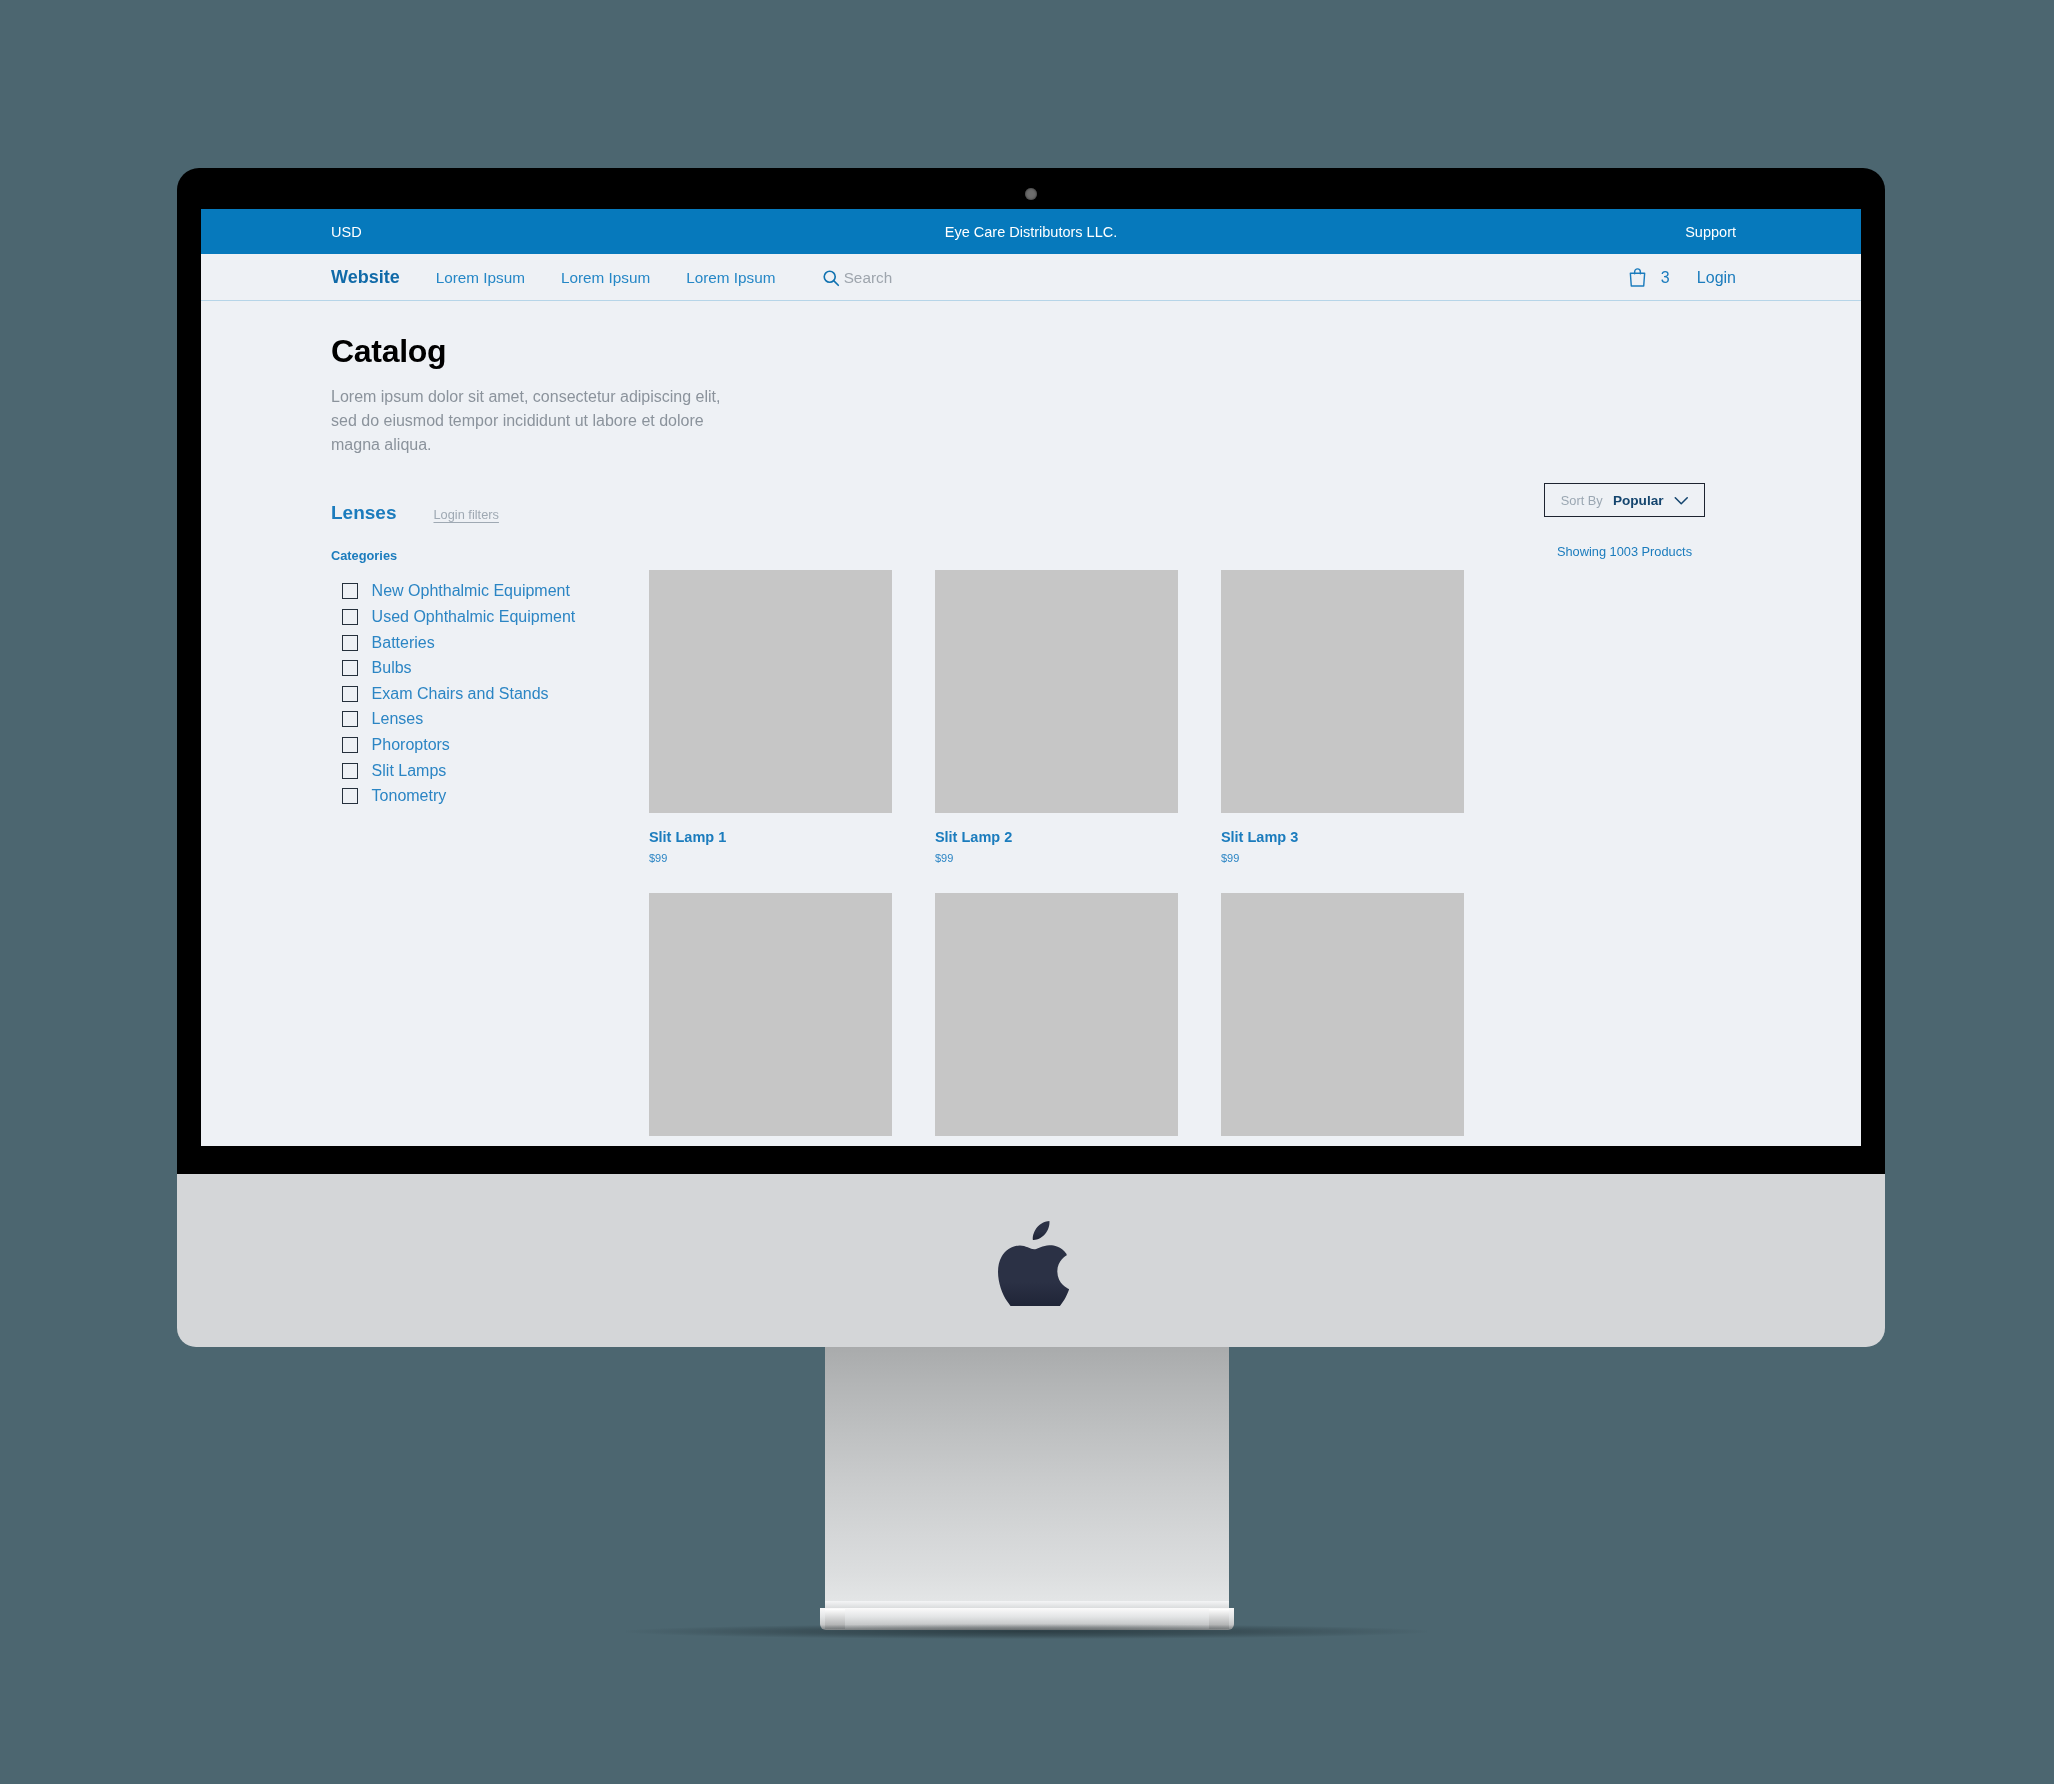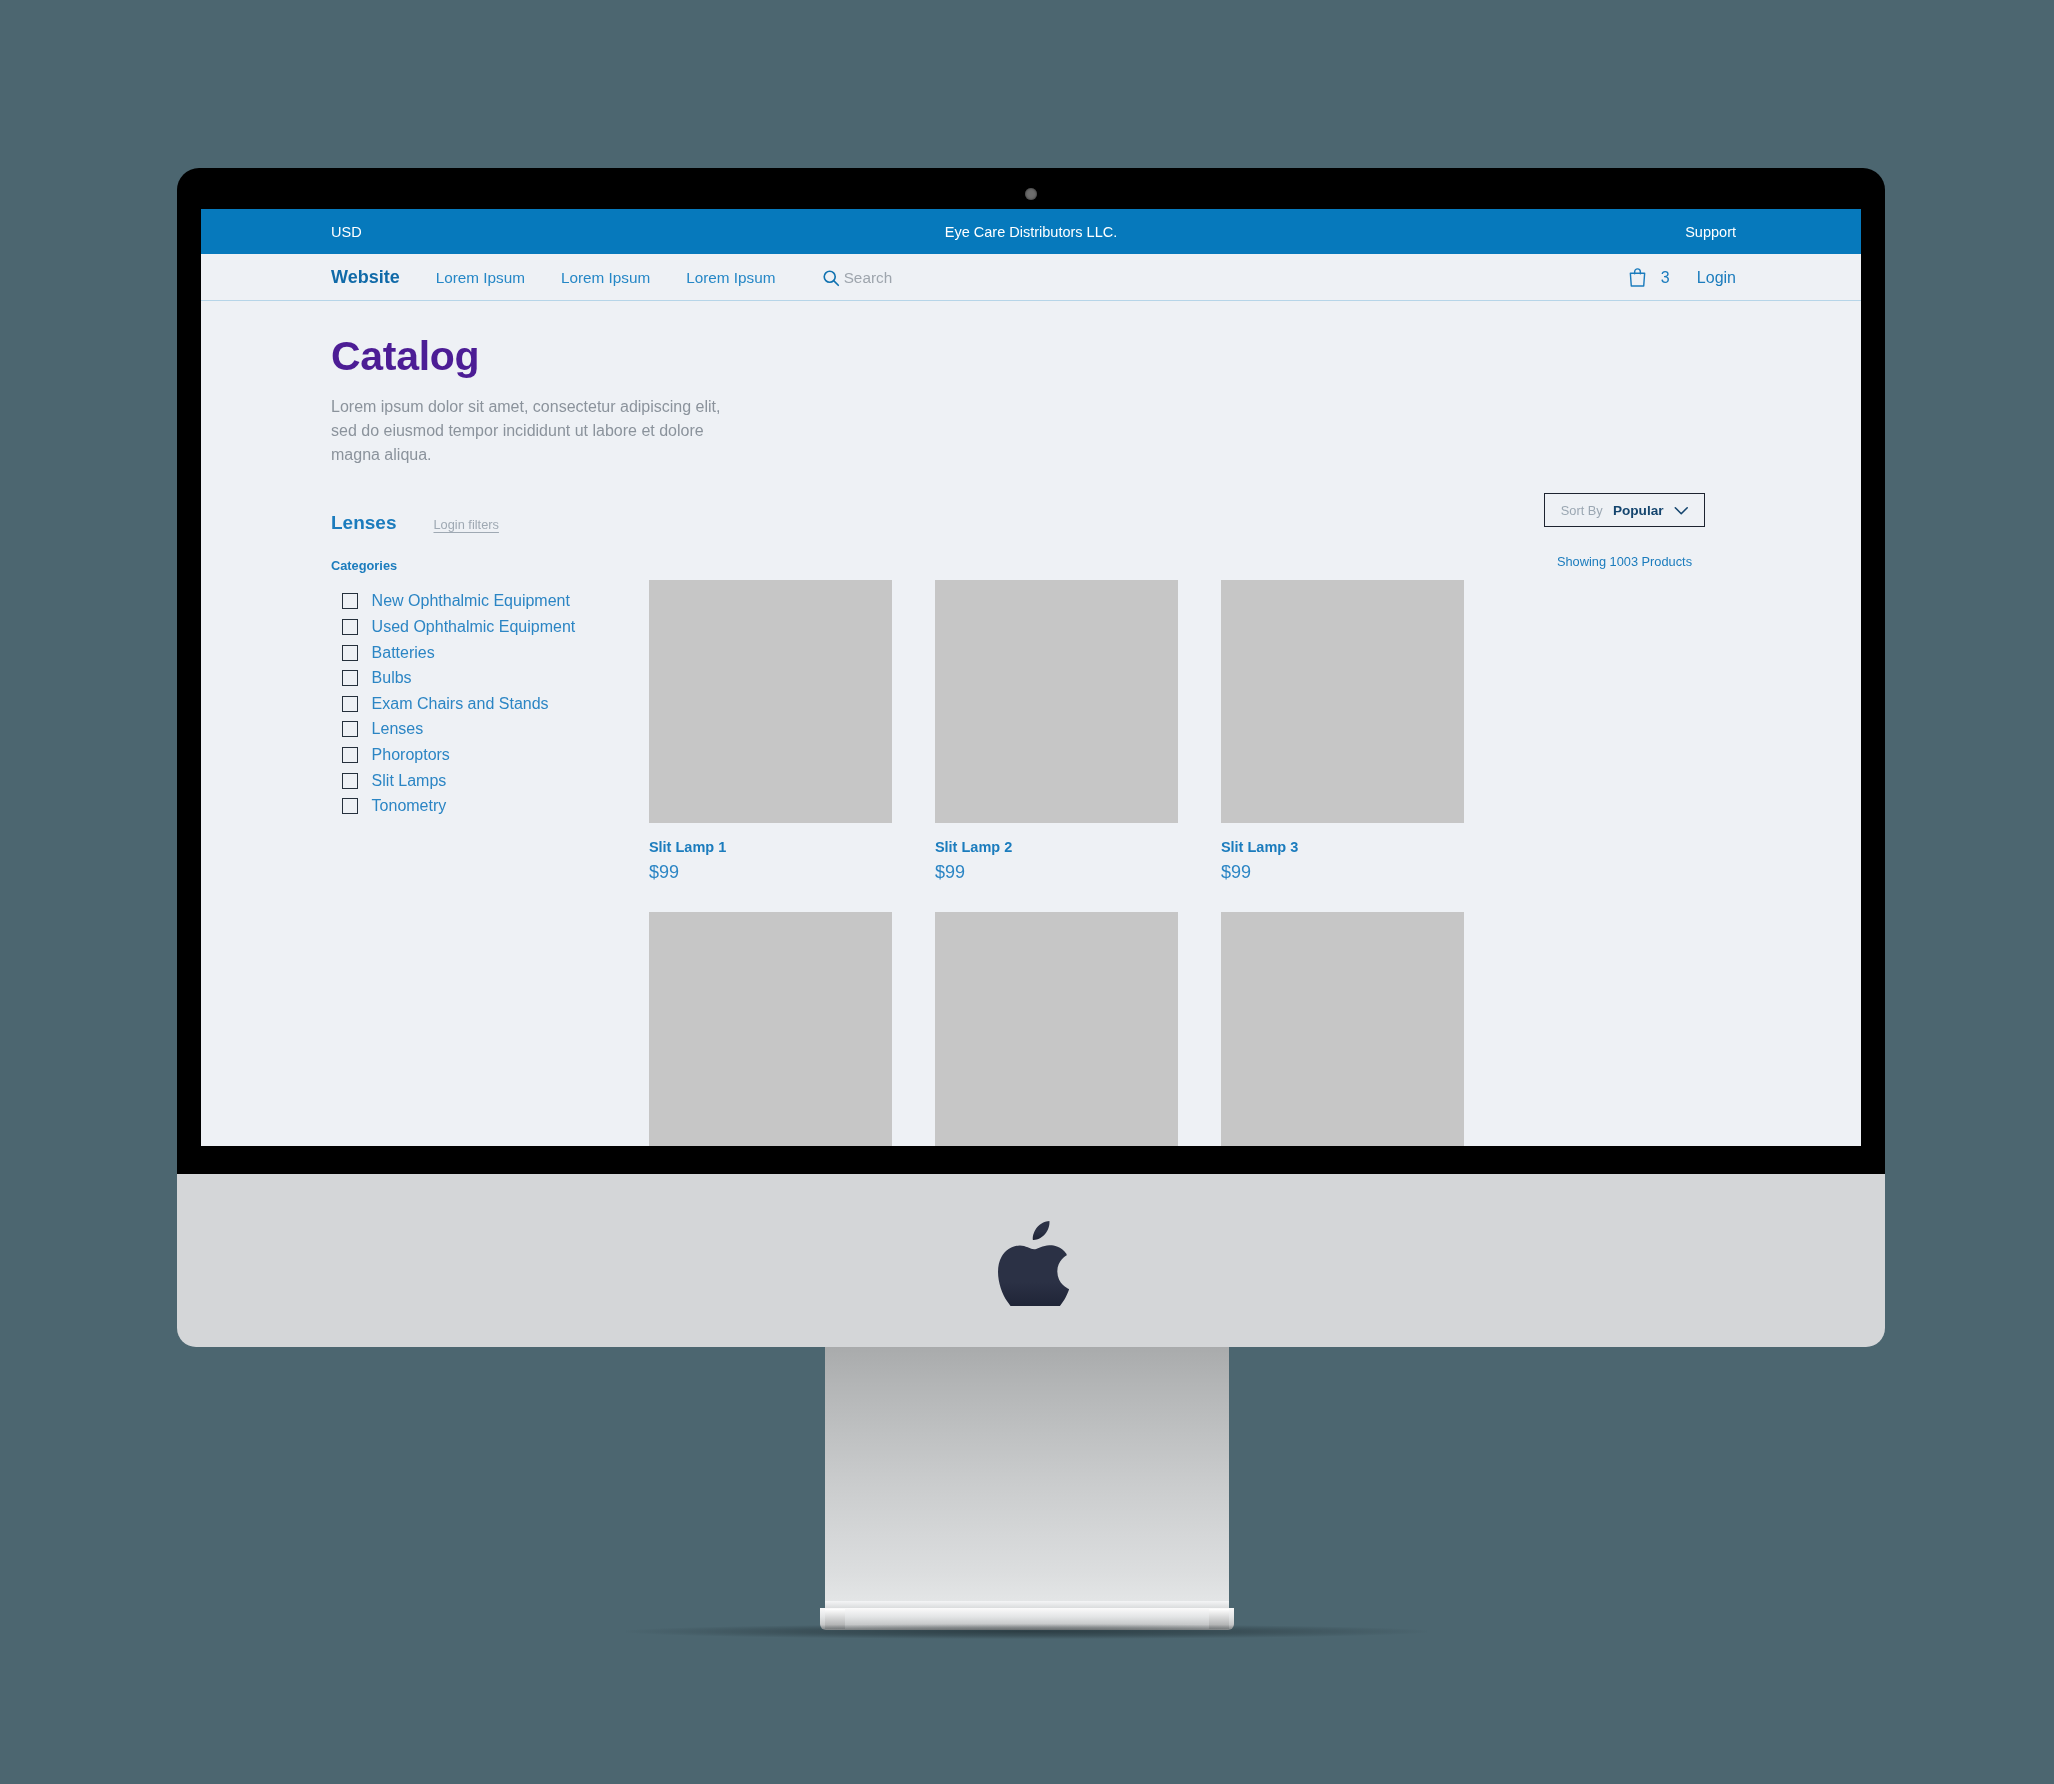--- a/index.html
+++ b/index.html
@@ -161,23 +161,23 @@
   #login-link { font-size: 16px; color: #1b7cbd; margin-left: 13.6px; }
 
   
   #page {
     position: relative;
     padding: 0 130px;
     height: calc(100% - 92px);
   }
 
   #page-title {
-    font-size: 41px;
+    font-size: 32px;
     font-weight: bold;
-    color: #4c1d95;
+    color: #000000;
     letter-spacing: -0.3px;
     padding-top: 32px;
   }
   #page-subtitle {
     margin-top: 15.3px;
     font-size: 16px;
     line-height: 1.48;
     color: #8b939c;
     max-width: 400px;
   }
@@ -245,21 +245,21 @@
   .product-thumb {
     width: 243px; height: 243px;
     background: #c6c6c6;
   }
   .product-name {
     margin-top: 15.3px;
     font-size: 14.5px; font-weight: bold; color: #1b7cbd;
   }
   .product-price {
     margin-top: 7.7px;
-    font-size: 18px; color: #2b85c4;
+    font-size: 11px; color: #2b85c4;
   }
 </style>
 </head>
 <body>
 
 <div id="imac-frame">
 
   <div id="display-bezel">
     <div id="camera-dot"></div>
 

